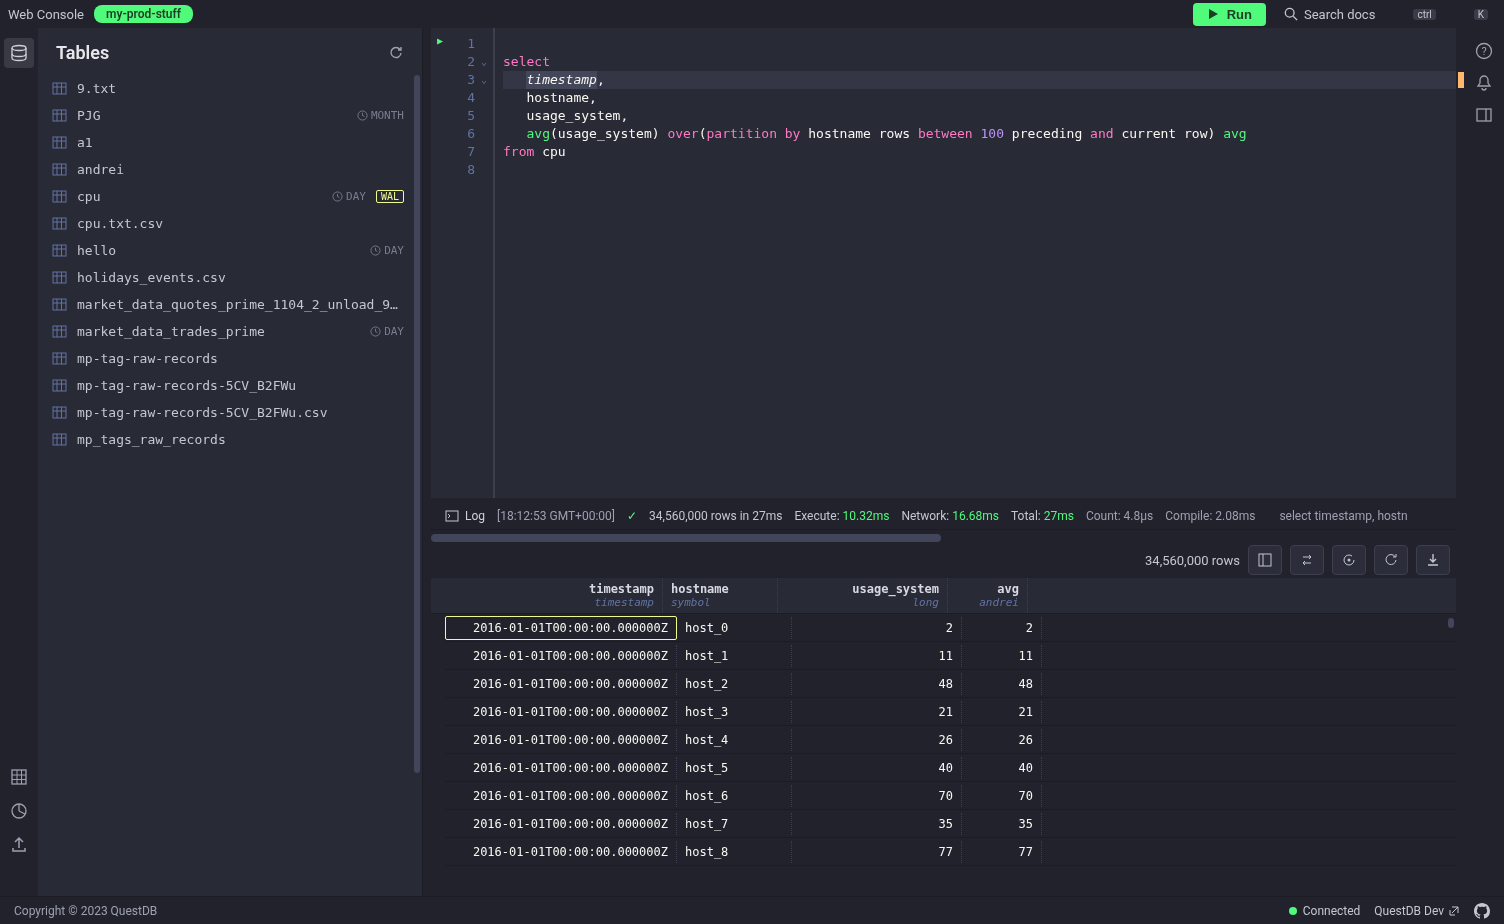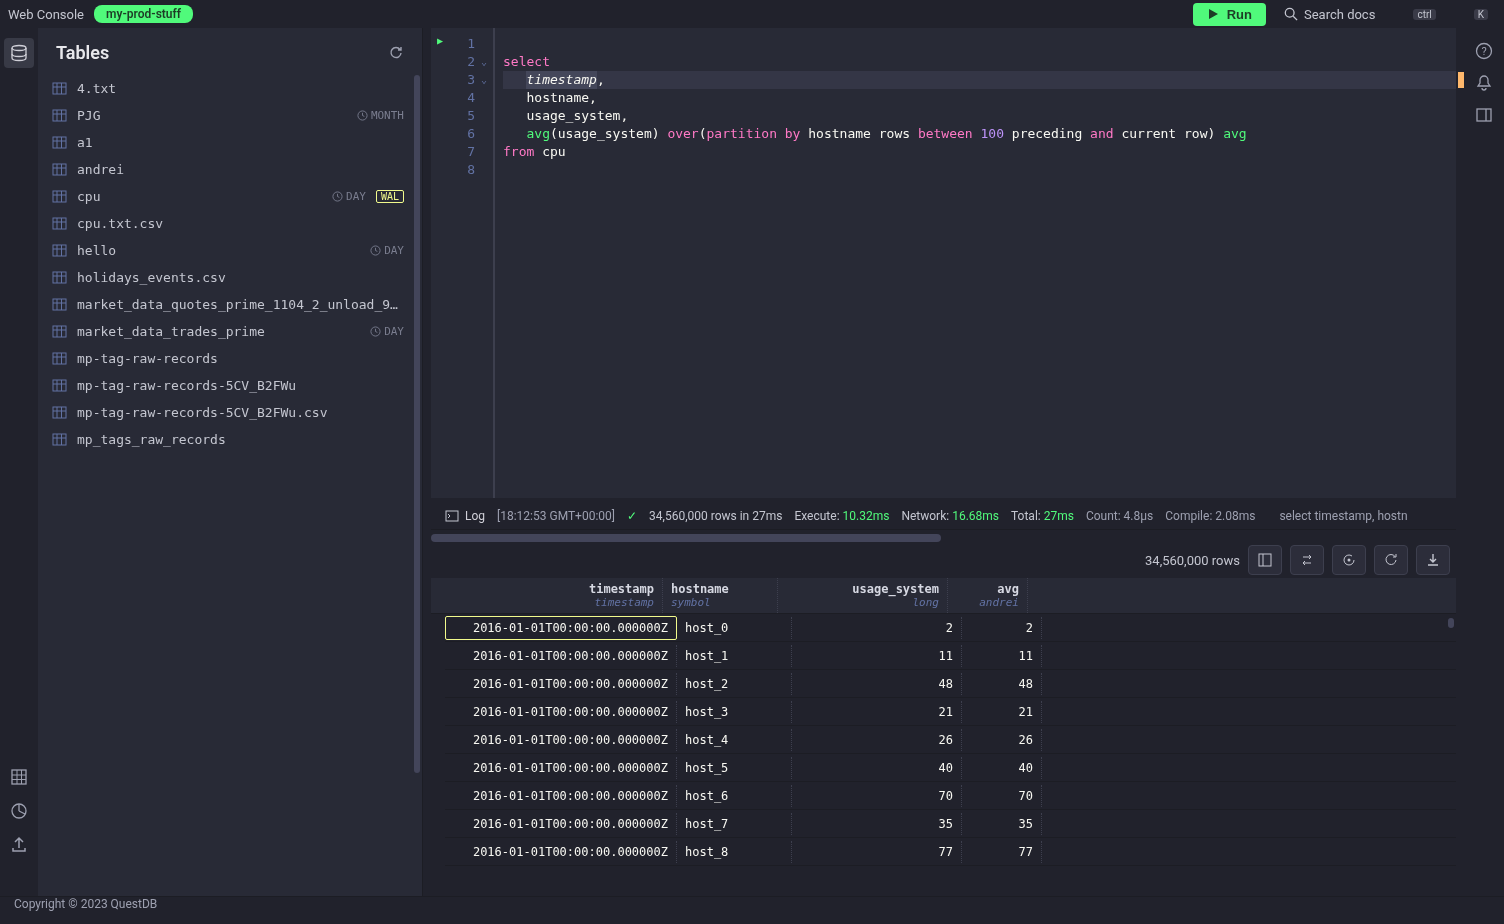--- a/index.html
+++ b/index.html
@@ -282,25 +282,25 @@
   height: 16px;
   background: #ffb86c;
   position: absolute;
   right: 40px;
   top: 72px;
 }
 .footer {
   height: 28px;
   background: #21222c;
   display: flex;
+  align-items: center;
   padding: 0 14px;
   gap: 14px;
   font-size: 12px;
   border-top: 1px solid #1c1d24;
-  flex-direction: column;
 }
 .footer-left { color: #9da0b0; }
 .footer-spacer { flex: 1; }
 .conn { display: flex; align-items: center; gap: 6px; color: #c4c6d0; }
 .conn-dot { width: 8px; height: 8px; background: #50fa7b; border-radius: 50%; }
 .ext-link { color: #c4c6d0; display: flex; align-items: center; gap: 4px; cursor: pointer; }
 svg { display: block; }
 </style>
 </head>
 <body>
@@ -371,21 +371,21 @@
     </div>
     <div class="table-list" id="table-list">
       <div class="sidebar-scrollbar"></div>
     <div class="table-item">
           <svg width="15" height="15" viewBox="0 0 15 15" class="table-icon">
             <rect x="1" y="2" width="13" height="11" stroke="#6272a4" fill="none"></rect>
             <line x1="1" y1="6" x2="14" y2="6" stroke="#6272a4"></line>
             <line x1="5" y1="2" x2="5" y2="13" stroke="#6272a4"></line>
             <line x1="9.5" y1="2" x2="9.5" y2="13" stroke="#6272a4"></line>
           </svg>
-          <span class="table-name">4.txt</span>
+          <span class="table-name">9.txt</span>
         </div>
         <div class="table-item">
           <svg width="15" height="15" viewBox="0 0 15 15" class="table-icon">
             <rect x="1" y="2" width="13" height="11" stroke="#6272a4" fill="none"></rect>
             <line x1="1" y1="6" x2="14" y2="6" stroke="#6272a4"></line>
             <line x1="5" y1="2" x2="5" y2="13" stroke="#6272a4"></line>
             <line x1="9.5" y1="2" x2="9.5" y2="13" stroke="#6272a4"></line>
           </svg>
           <span class="table-name">PJG</span>
           <span class="table-badge"><svg width="11" height="11" viewBox="0 0 12 12">

